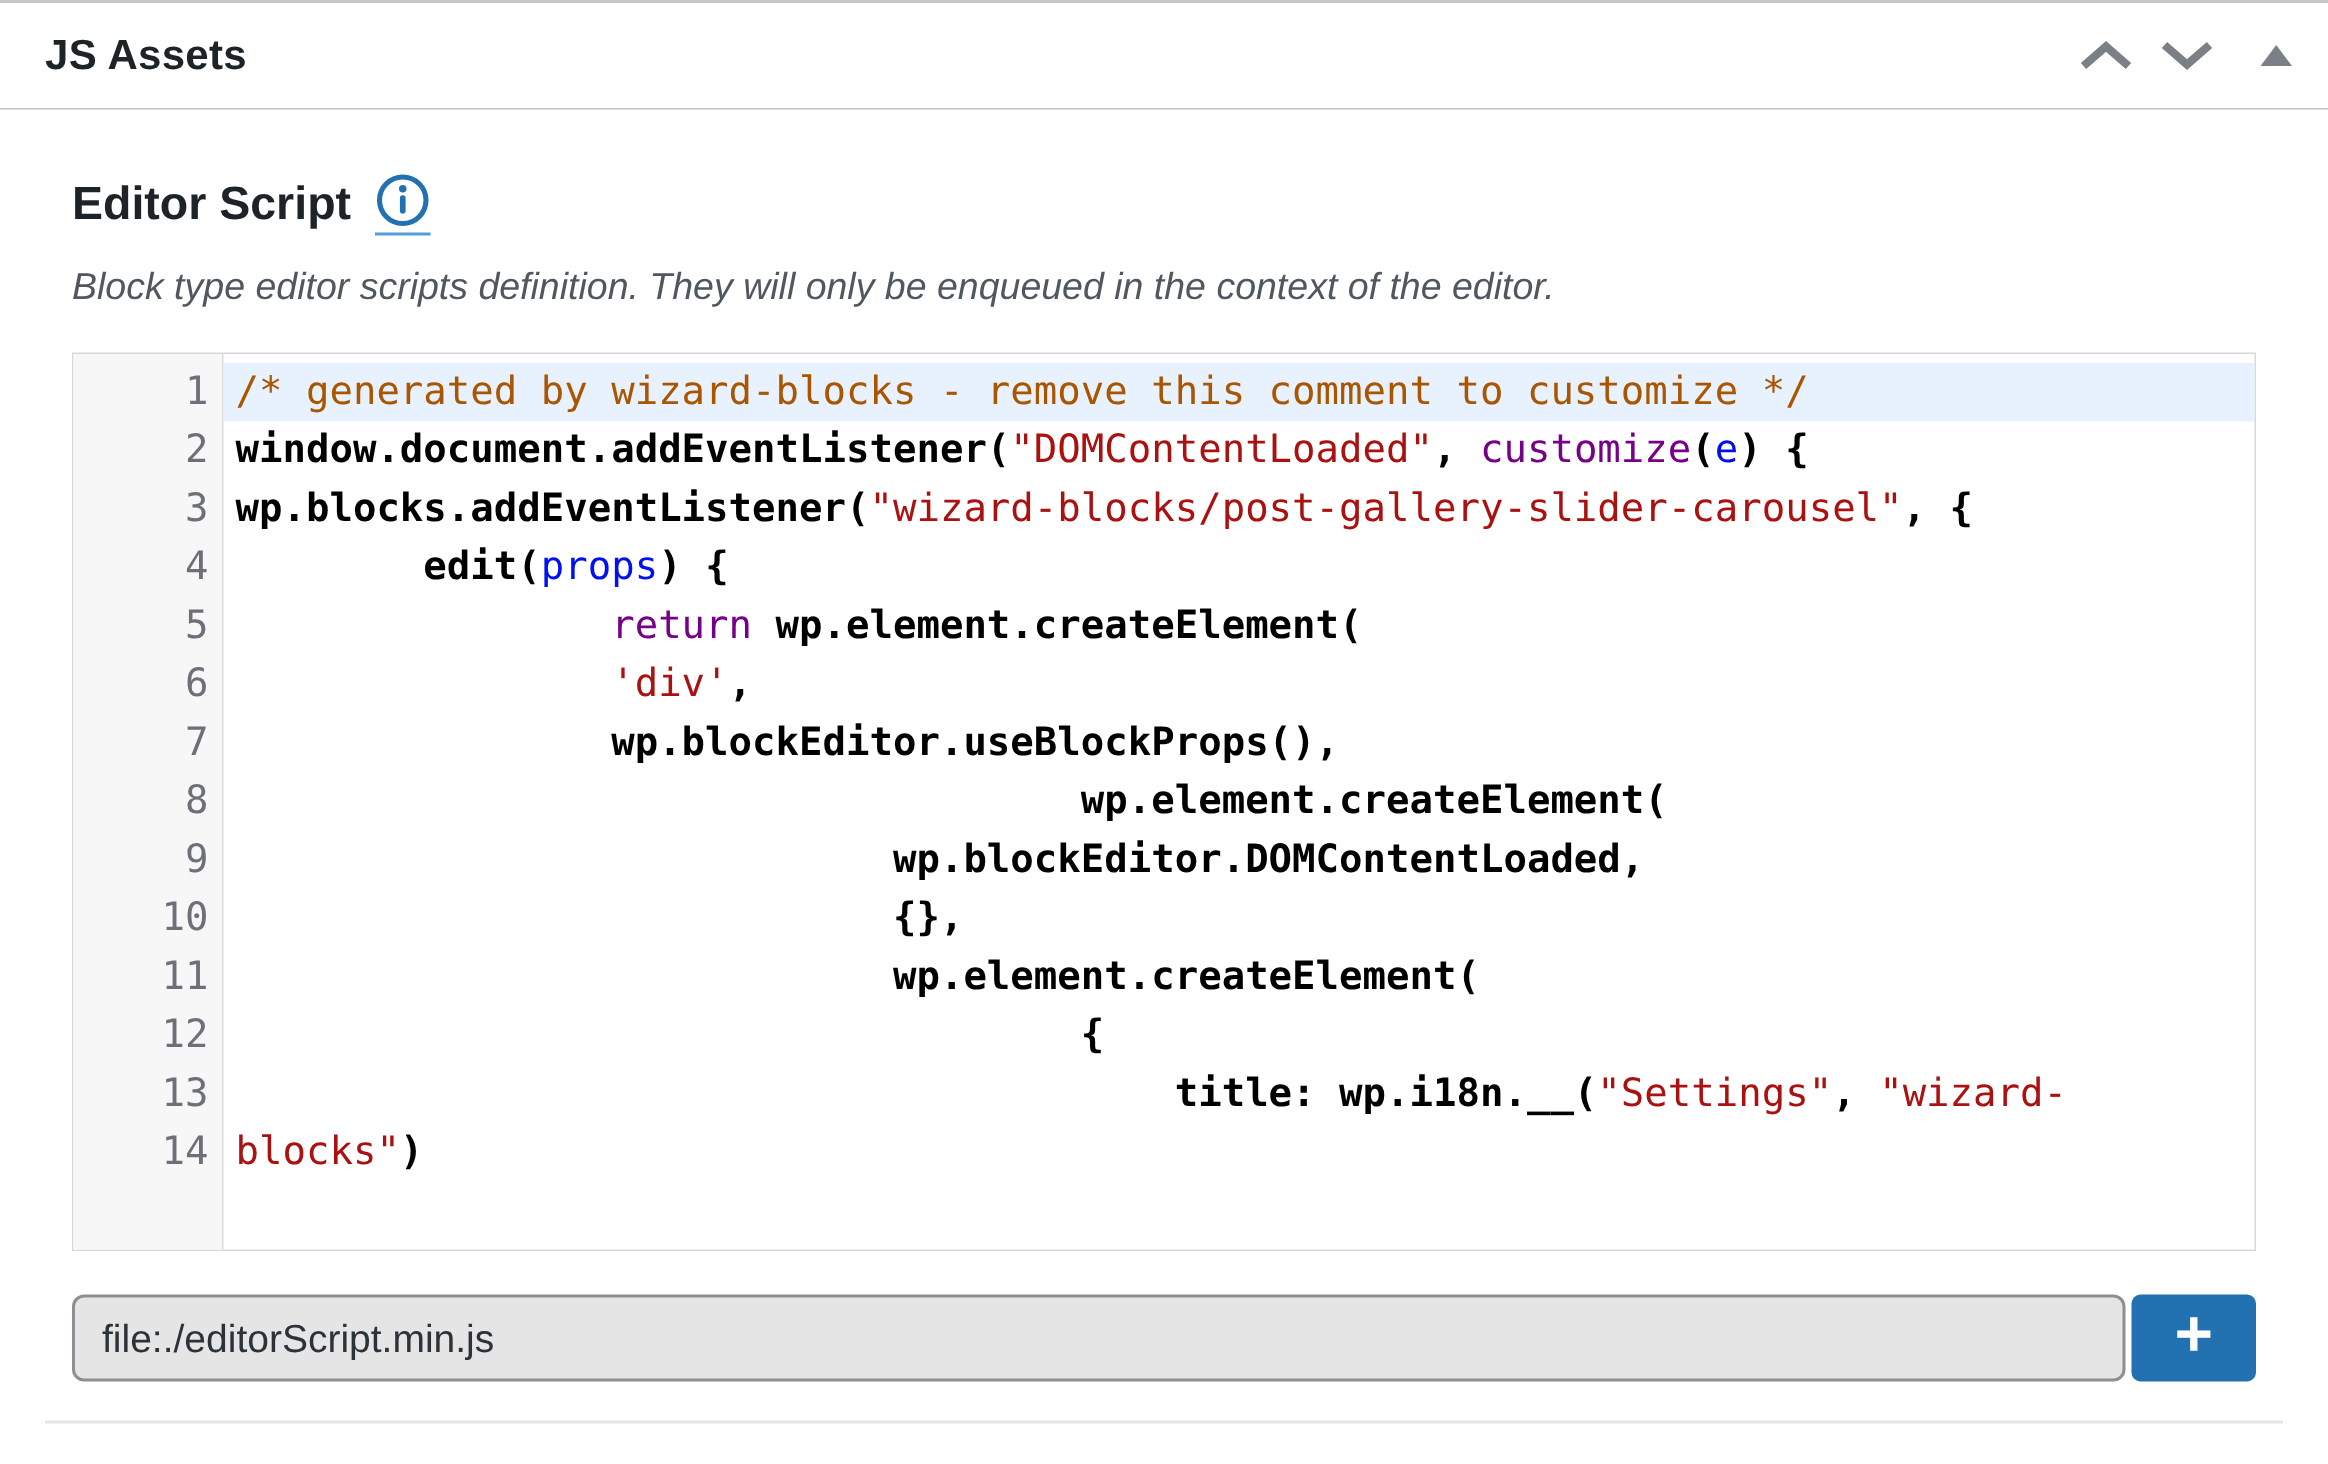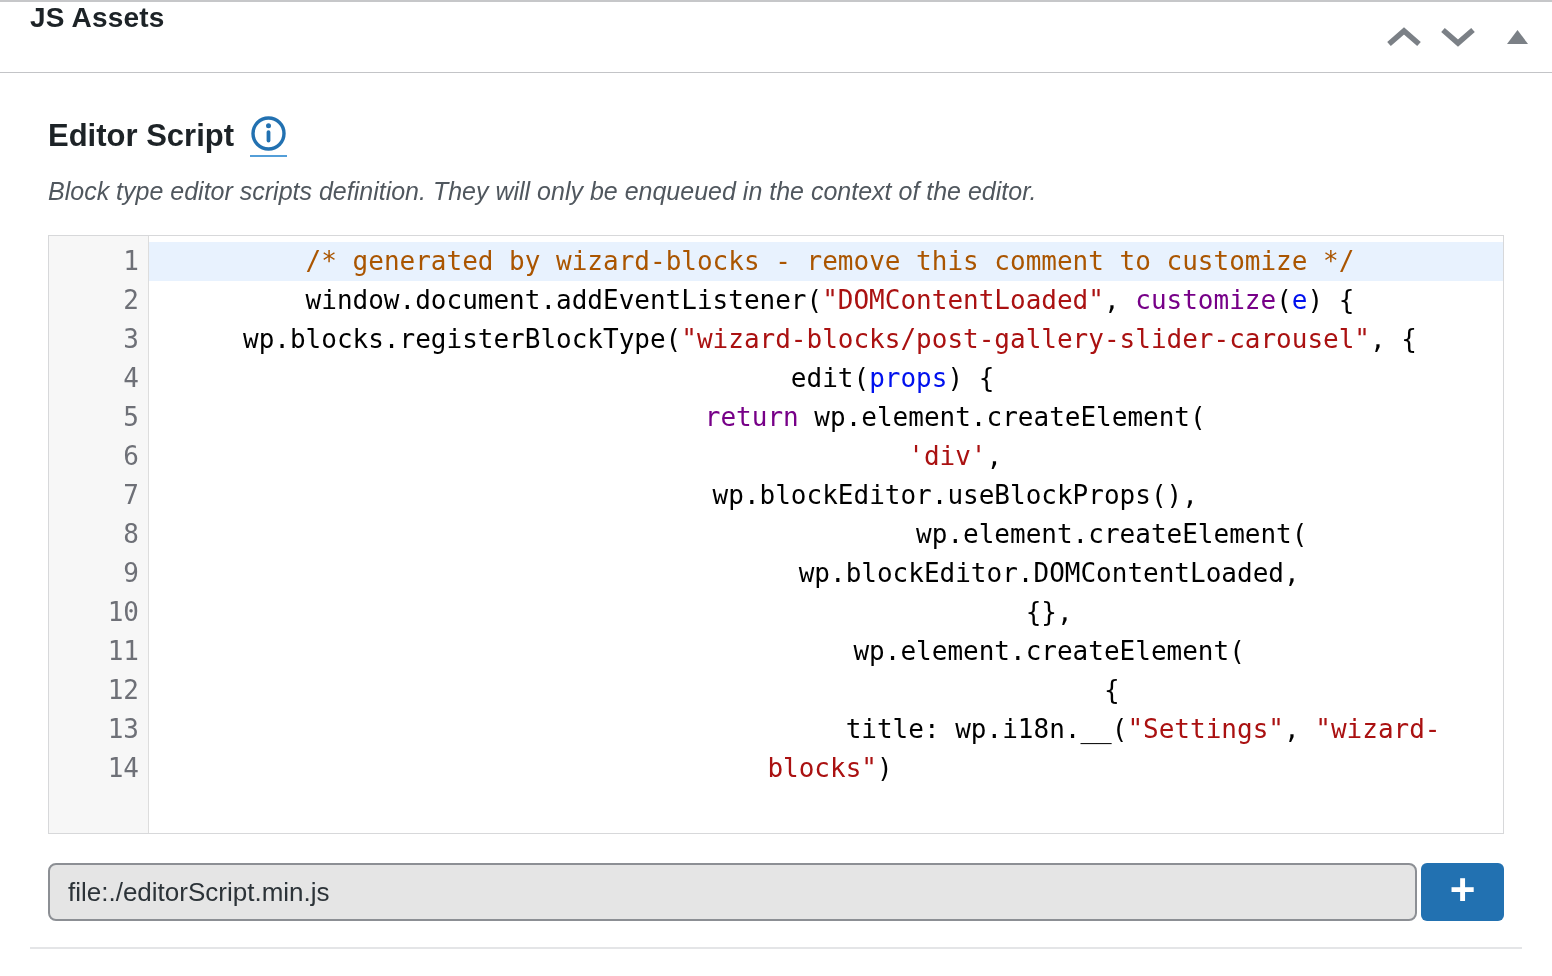--- a/index.html
+++ b/index.html
@@ -1,21 +1,21 @@
 <!DOCTYPE html>
 <html><head>
 <meta charset="utf-8">
 <style>
   * { margin: 0; padding: 0; box-sizing: border-box; }
   html, body { width: 1552px; height: 976px; overflow: hidden; background: #fff; }
   body { font-family: "Liberation Sans", sans-serif; color: #1d2327; border-top: 2px solid #c6c7c9; }
 
   
   .panel-header {
-    height: 71px; display: flex; 
+    height: 71px; display: flex; align-items: center;
     padding: 0 16px 0 30px; border-bottom: 1px solid #c3c4c7; background: #fff;
   }
   .panel-title { font-size: 28px; font-weight: 700; color: #1d2327; letter-spacing: 0.2px; }
   .header-controls { margin-left: auto; display: flex; align-items: center; }
   .hbtn { background: none; border: none; cursor: pointer; padding: 8px; display: flex; align-items: center; }
   .hbtn.toggle { margin-left: 14px; }
 
   
   .section { padding: 0 48px; }
   .section-title-row { margin-top: 42px; display: flex; align-items: center; }
@@ -29,27 +29,27 @@
     margin-top: 29px; border: 1px solid #d7d8da; display: flex;
     font-family: "DejaVu Sans Mono", monospace; font-size: 26px; line-height: 39px;
     background: #fff; cursor: text;
   }
   .gutter {
     flex: 0 0 100px; background: #f7f7f7; border-right: 1px solid #ddd;
     padding: 6px 0; text-align: right; color: #6e7077; user-select: none;
   }
   .gutter .ln { padding-right: 9px; height: 39px; }
   .code-col { flex: 1; padding: 6px 0; overflow: hidden; }
-  .crow { padding-left: 8px; white-space: pre; height: 39px; color: #000; text-align: center; }
+  .crow { padding-left: 8px; white-space: pre; height: 39px; color: #000; }
   .crow.active { background: #e8f2fe; }
   .tok-comment { color: #aa5500; }
   .tok-string  { color: #aa1111; }
   .tok-keyword { color: #770088; }
   .tok-def     { color: #0011ee; }
-  .tok-plain   { color: #000; }
+  .tok-plain   { color: #000; font-weight: bold; }
 
   
   .asset-row { margin-top: 29px; display: flex; align-items: stretch; }
   .asset-input {
     flex: 1; height: 58px; border: 2px solid #8c8f94; border-radius: 8px;
     padding: 0 18px; font-family: "Liberation Sans", sans-serif; font-size: 26px;
     color: #2c3338; background: #e5e5e5; outline: none;
   }
   .add-btn {
     width: 83px; height: 58px; margin-left: 4px; border: none; border-radius: 6px;
@@ -112,21 +112,21 @@
         <div class="ln">10</div>
         <div class="ln">11</div>
         <div class="ln">12</div>
         <div class="ln">13</div>
         <div class="ln">14</div>
         <div class="ln"></div>
       </div>
     <div class="code-col">
         <div class="crow active"><span class="tok-comment">/* generated by wizard-blocks - remove this comment to customize */</span></div>
         <div class="crow"><span class="tok-plain">window.document.addEventListener(</span><span class="tok-string">"DOMContentLoaded"</span><span class="tok-plain">, </span><span class="tok-keyword">customize</span><span class="tok-plain">(</span><span class="tok-def">e</span><span class="tok-plain">) {</span></div>
-        <div class="crow"><span class="tok-plain">wp.blocks.registerBlockType(</span><span class="tok-string">"wizard-blocks/post-gallery-slider-carousel"</span><span class="tok-plain">, {</span></div>
+        <div class="crow"><span class="tok-plain">wp.blocks.addEventListener(</span><span class="tok-string">"wizard-blocks/post-gallery-slider-carousel"</span><span class="tok-plain">, {</span></div>
         <div class="crow"><span class="tok-plain">        edit(</span><span class="tok-def">props</span><span class="tok-plain">) {</span></div>
         <div class="crow"><span class="tok-plain">                </span><span class="tok-keyword">return</span><span class="tok-plain"> wp.element.createElement(</span></div>
         <div class="crow"><span class="tok-plain">                </span><span class="tok-string">'div'</span><span class="tok-plain">,</span></div>
         <div class="crow"><span class="tok-plain">                wp.blockEditor.useBlockProps(),</span></div>
         <div class="crow"><span class="tok-plain">                                    wp.element.createElement(</span></div>
         <div class="crow"><span class="tok-plain">                            wp.blockEditor.DOMContentLoaded,</span></div>
         <div class="crow"><span class="tok-plain">                            {},</span></div>
         <div class="crow"><span class="tok-plain">                            wp.element.createElement(</span></div>
         <div class="crow"><span class="tok-plain">                                    {</span></div>
         <div class="crow"><span class="tok-plain">                                        title: wp.i18n.__(</span><span class="tok-string">"Settings"</span><span class="tok-plain">, </span><span class="tok-string">"wizard-</span></div>

